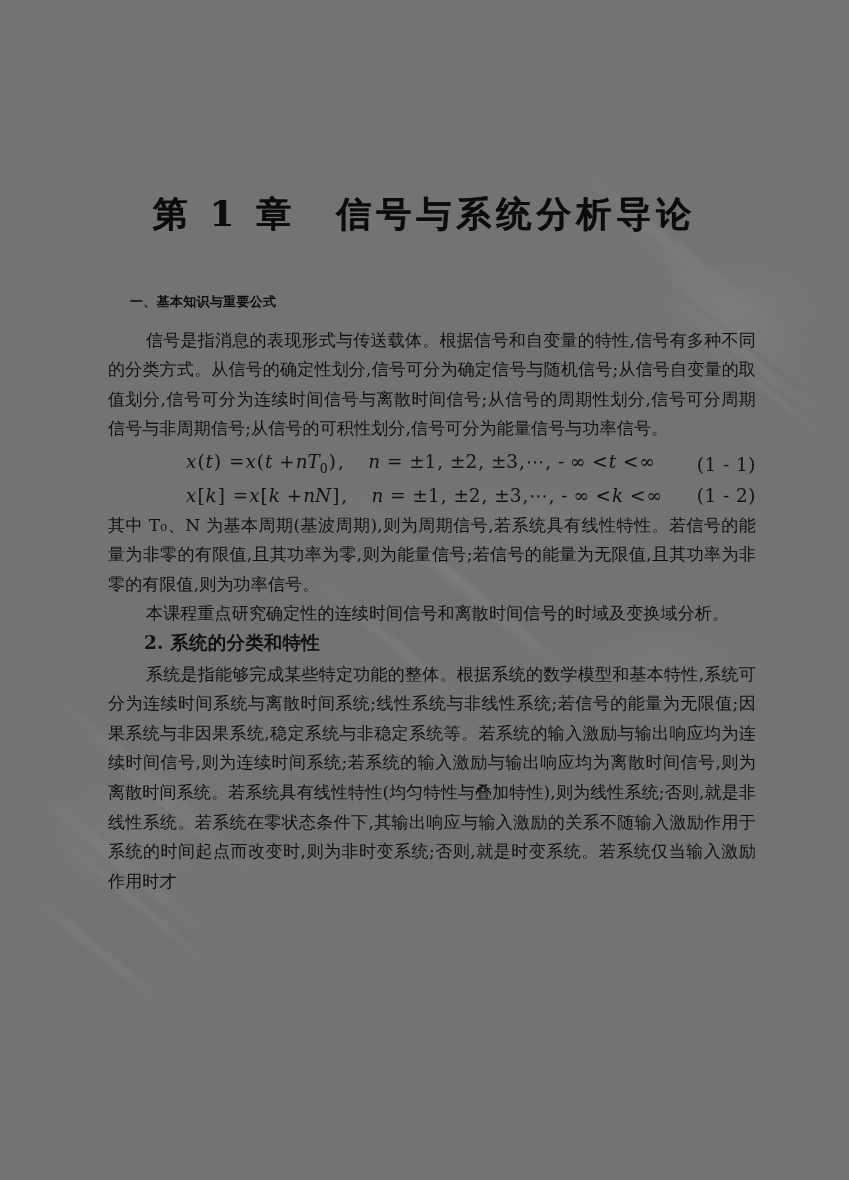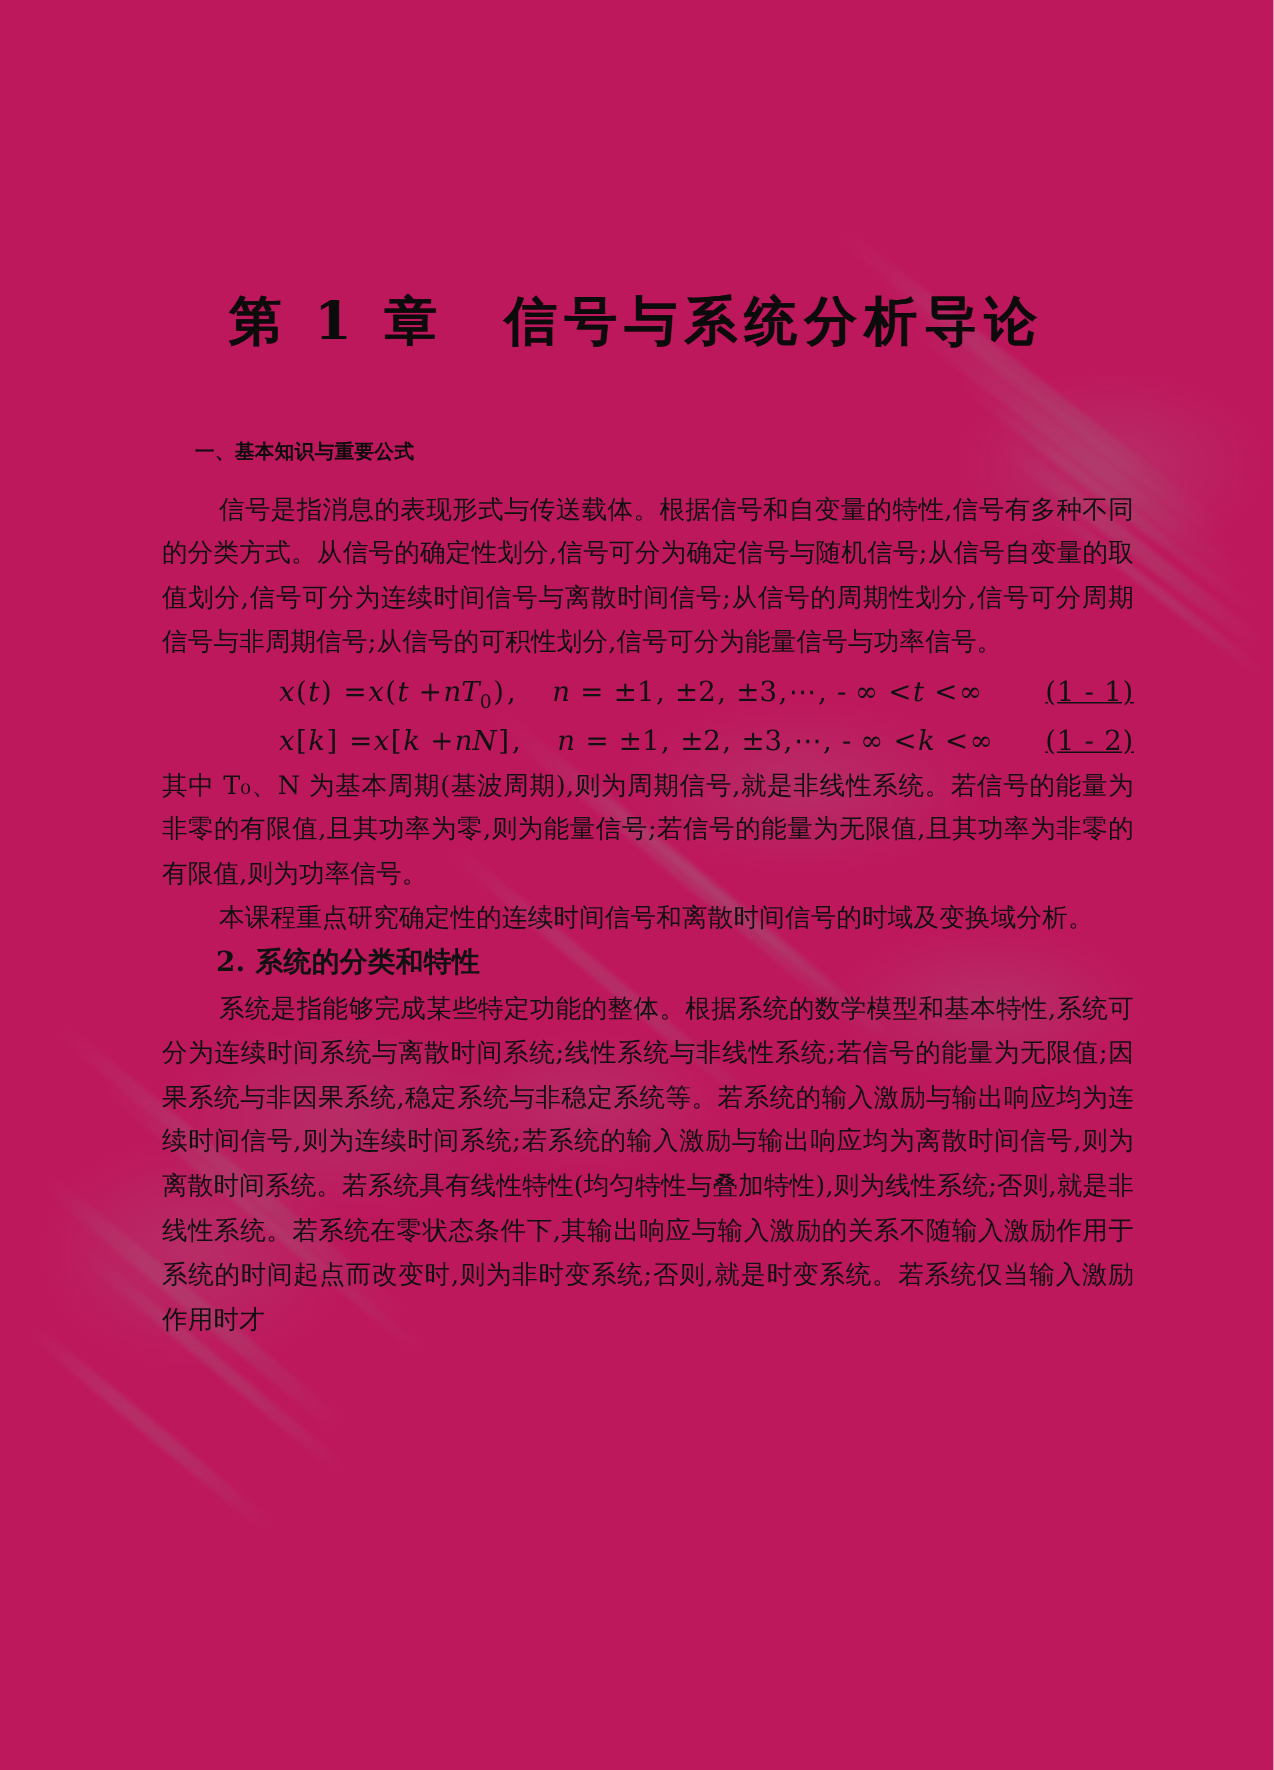--- a/index.html
+++ b/index.html
@@ -4,21 +4,21 @@
 <style>
   html, body {
     margin: 0;
     padding: 0;
     background: #ffffff;
   }
   .page {
     position: relative;
     width: 849px;
     height: 1180px;
-    background: #be185d;
+    background: #737373;
     overflow: hidden;
     font-family: "DejaVu Serif", "Liberation Serif", serif;
     color: #111111;
   }
 
   
   .watermark-layer {
     position: absolute;
     inset: 0;
     pointer-events: none;
@@ -96,38 +96,37 @@
     word-break: break-all;
   }
   p.para.no-indent { text-indent: 0; }
 
   
   .equation-block {
     margin: 4px 0 2px 0;
   }
   .equation-row {
     display: flex;
-    align-items: flex-start;
+    align-items: center;
     font-size: 18.4px;
     line-height: 27px;
     white-space: nowrap;
   }
   .eq-body {
     flex: 0 0 auto;
     margin-left: 78px;
     font-family: "DejaVu Serif", "Liberation Serif", serif;
     font-style: italic;
   }
   .eq-body .up { font-style: normal; }
   .eq-tag {
     margin-left: auto;
     font-style: normal;
     font-family: "DejaVu Serif", "Liberation Serif", serif;
     letter-spacing: 0.5px;
-    text-decoration: underline;
   }
   sub.small {
     font-size: 0.68em;
     font-style: normal;
   }
   .mi { font-style: italic; }
   .mo { font-style: normal; padding: 0 1px; }
 </style>
 </head>
 <body>
@@ -193,21 +192,21 @@
             <span class="mo">+</span><span class="mi">n</span><span class="mi">N</span><span class="mo">]</span><span class="mo">,</span>
             &nbsp;&nbsp;&nbsp;<span class="mi">n</span> <span class="mo">=</span> <span class="up">±1</span><span class="mo">,</span>
             <span class="up">±2</span><span class="mo">,</span> <span class="up">±3</span><span class="mo">,</span><span class="up">⋯</span><span class="mo">,</span>
             <span class="up">-&nbsp;∞</span> <span class="mo">&lt;</span><span class="mi">k</span> <span class="mo">&lt;</span><span class="up">∞</span>
           </span>
           <span class="eq-tag">(1 - 2)</span>
         </div>
 
       </div>
 
-      <p class="para no-indent">其中 T₀、N 为基本周期(基波周期),则为周期信号,就是非线性系统。若信号的能量为非零的有限值,且其功率为零,则为能量信号;若信号的能量为无限值,且其功率为非零的有限值,则为功率信号。</p>
+      <p class="para no-indent">其中 T₀、N 为基本周期(基波周期),则为周期信号,若系统具有线性特性。若信号的能量为非零的有限值,且其功率为零,则为能量信号;若信号的能量为无限值,且其功率为非零的有限值,则为功率信号。</p>
 
       <p class="para">本课程重点研究确定性的连续时间信号和离散时间信号的时域及变换域分析。</p>
 
       <h3 class="sub-heading">2. 系统的分类和特性</h3>
 
       <p class="para">系统是指能够完成某些特定功能的整体。根据系统的数学模型和基本特性,系统可分为连续时间系统与离散时间系统;线性系统与非线性系统;若信号的能量为无限值;因果系统与非因果系统,稳定系统与非稳定系统等。若系统的输入激励与输出响应均为连续时间信号,则为连续时间系统;若系统的输入激励与输出响应均为离散时间信号,则为离散时间系统。若系统具有线性特性(均匀特性与叠加特性),则为线性系统;否则,就是非线性系统。若系统在零状态条件下,其输出响应与输入激励的关系不随输入激励作用于系统的时间起点而改变时,则为非时变系统;否则,就是时变系统。若系统仅当输入激励作用时才</p>
 
     </div>
   </div>
 </div>

